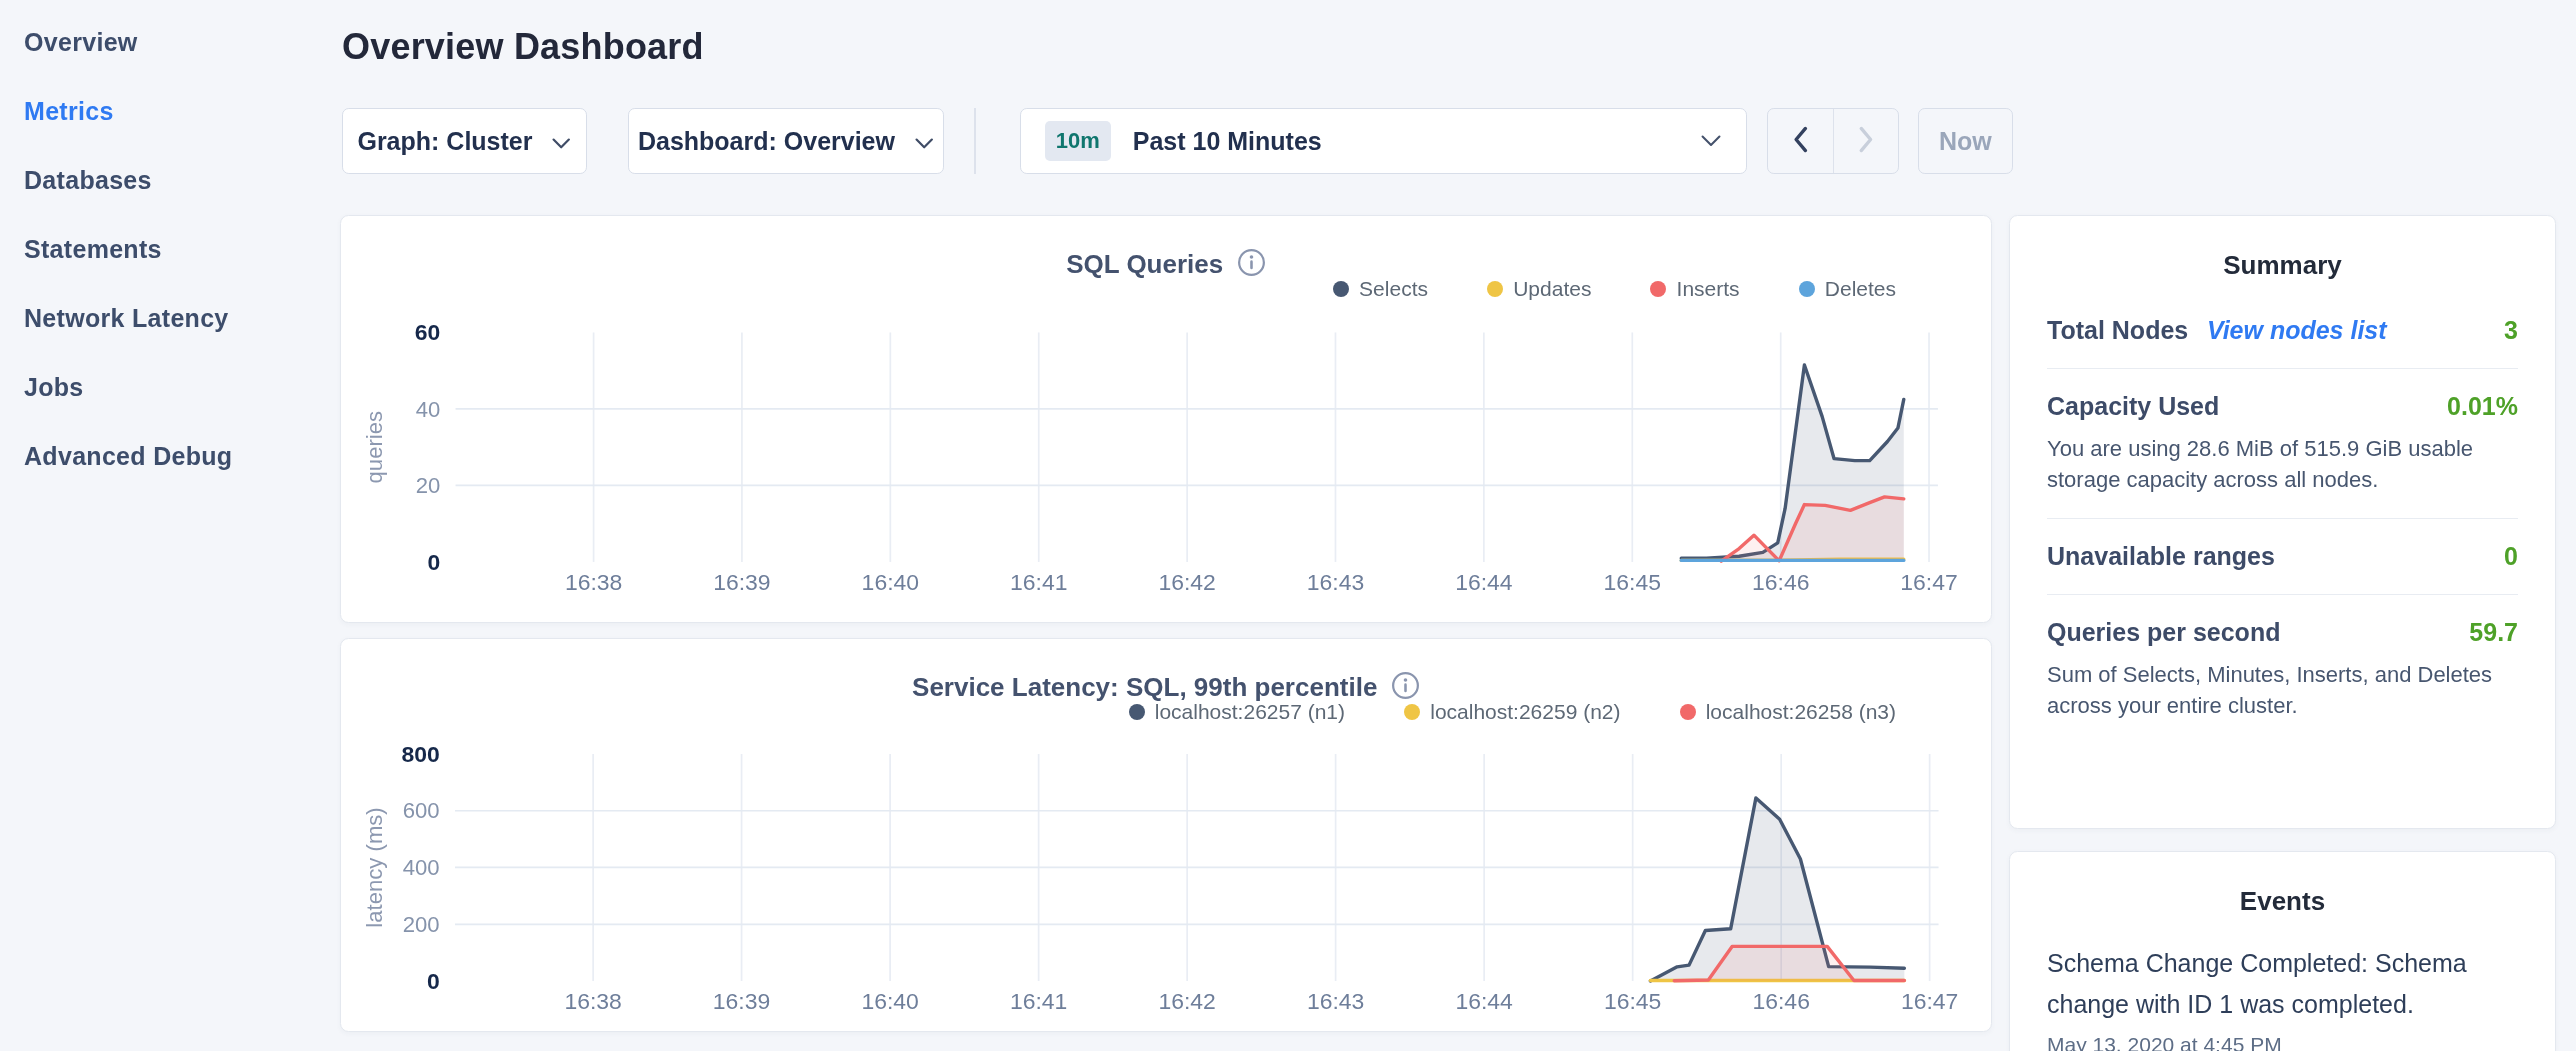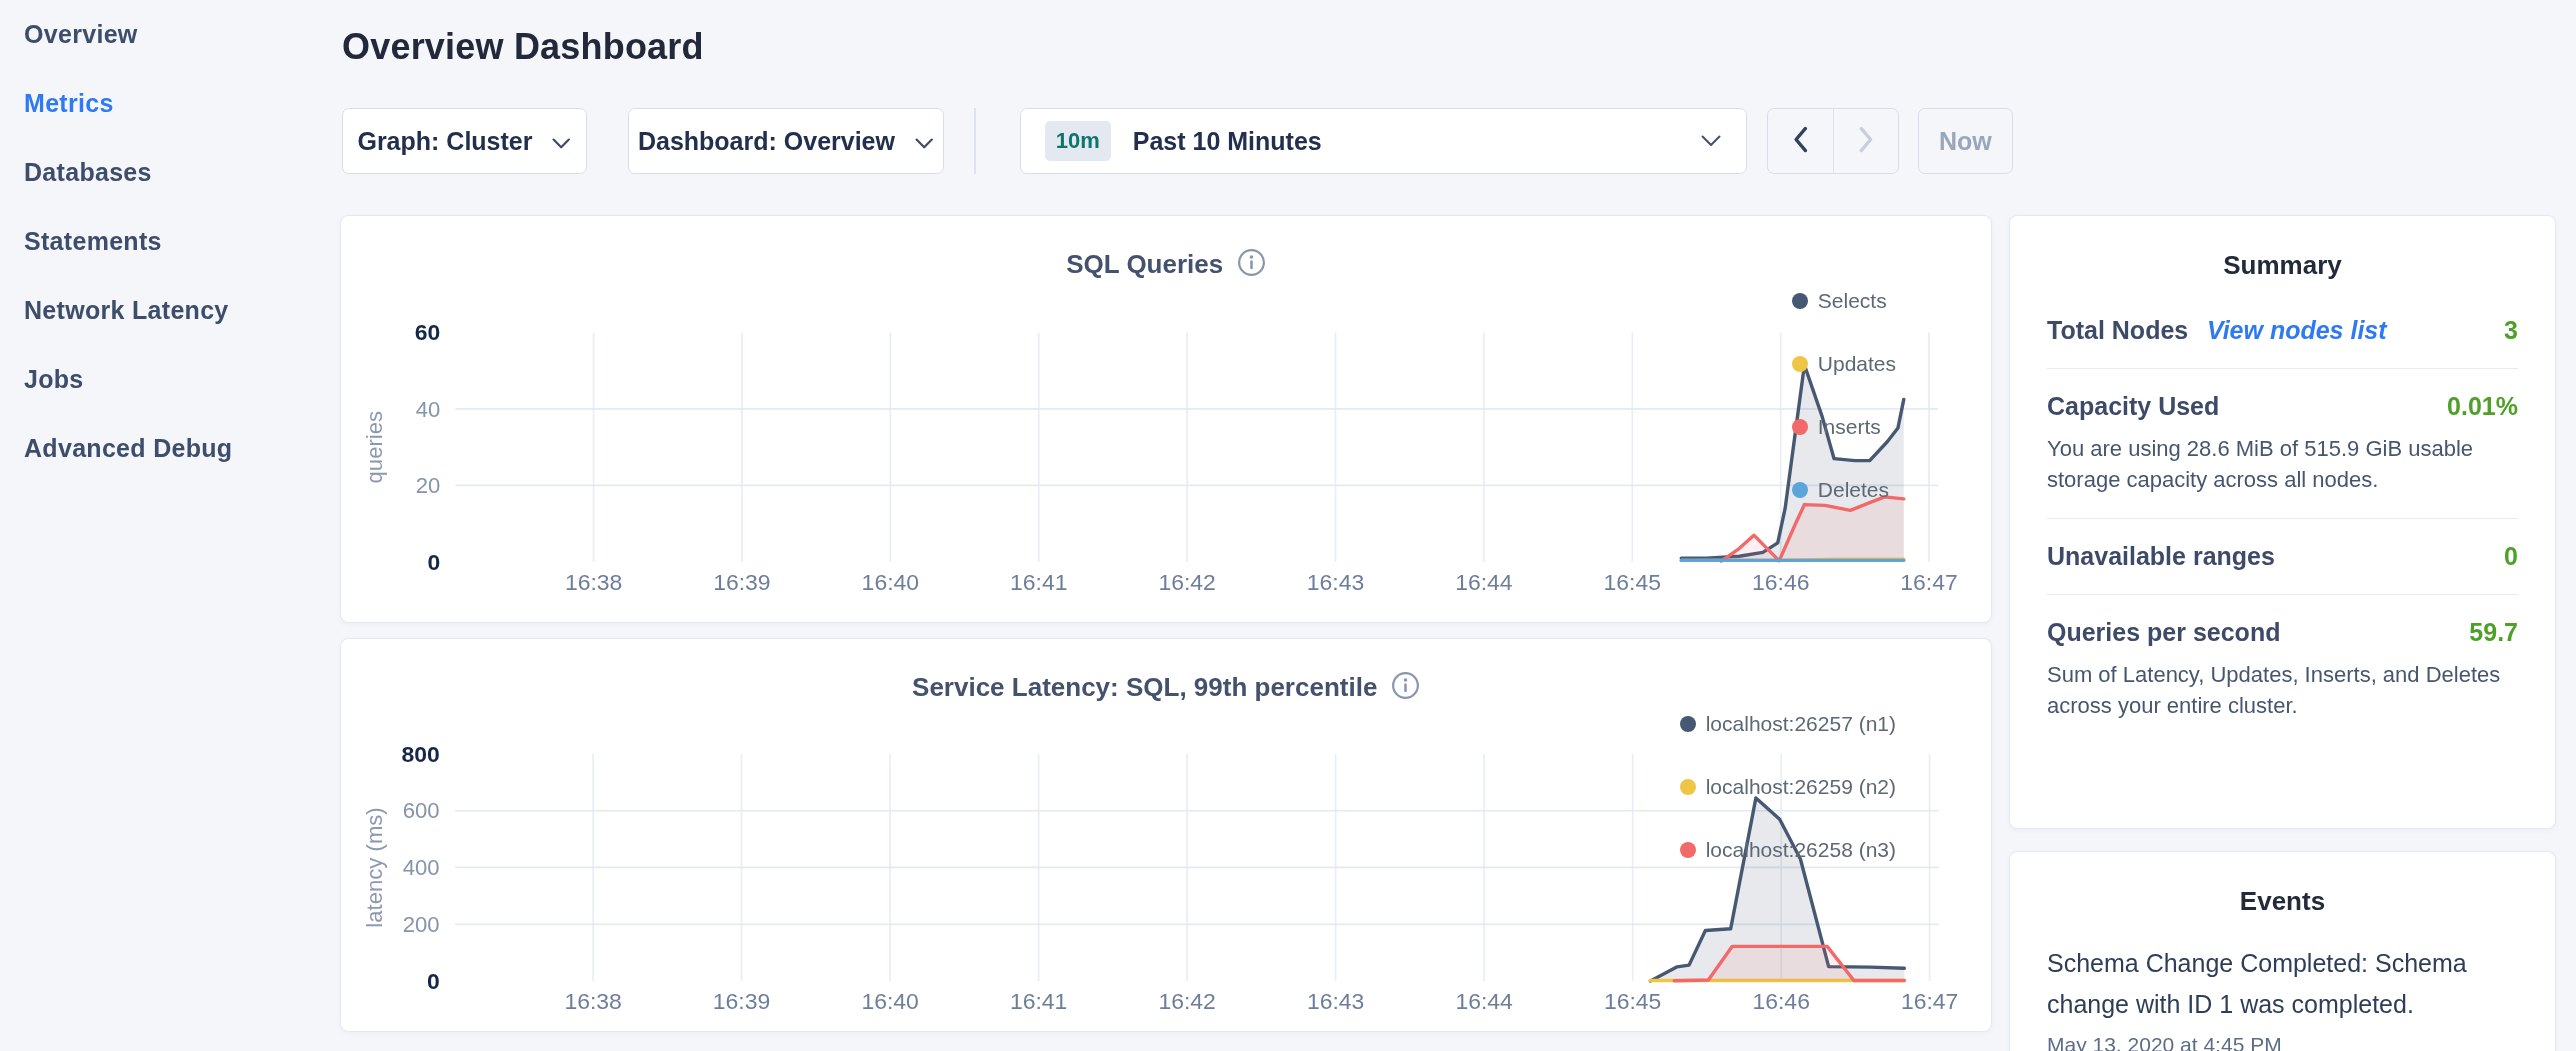--- a/index.html
+++ b/index.html
@@ -5,21 +5,21 @@
   * { margin:0; padding:0; box-sizing:border-box; }
   html,body { margin:0; padding:0; }
   body {
     width:2576px; height:1051px; position:relative; overflow:hidden;
     background:#f4f6fa;
     font-family:"Liberation Sans", sans-serif;
     color:#3d4b68;
   }
 
   
-  .sidebar { position:absolute; left:0; top:0; width:340px; height:100%; padding-top:0; }
+  .sidebar { position:absolute; left:0; top:0; width:340px; height:100%; padding-top:8px; }
   .sidebar-item {
     height:69px; display:flex; align-items:center; padding-left:24px;
     font-size:25px; font-weight:600; color:#3d4d6b; letter-spacing:0.3px; cursor:pointer;
   }
   .sidebar-item.active { color:#2f7af2; font-weight:700; }
 
   
   .page-title {
     position:absolute; left:342px; top:25.5px;
     font-size:36px; font-weight:700; color:#23283a; letter-spacing:0.2px;
@@ -66,21 +66,21 @@
   .summary-panel { left:2009px; top:215px; width:547px;  height:614px; }
   .events-panel  { left:2009px; top:851px; width:547px; height:255px; }
 
   
   .chart-head {
     position:absolute; top:32px; left:0; width:100%;
     display:flex; align-items:center; justify-content:center; gap:13.6px; z-index:2;
   }
   .chart-title { font-size:26px; font-weight:700; color:#44526e; }
   .legend {
-    position:absolute; top:73px; right:95px; display:flex; gap:39px; z-index:2;flex-direction:column;
+    position:absolute; top:61px; right:95px; display:flex; gap:59px; z-index:2;
   }
   .legend-item { display:flex; align-items:center; gap:10.2px; font-size:21px; color:#5d6875; cursor:pointer; }
   .legend-dot { width:16px; height:16px; border-radius:50%; flex:none; }
   svg.chart-plot { position:absolute; left:0; top:0; }
   .vgrid { stroke:#e9edf4; stroke-width:2; }
   .hgrid { stroke:#e4eaf2; stroke-width:2; }
   .xlab { font-size:27px; fill:#6e7e9a; }
   .ylab { font-size:26px; fill:#8593ab; }
   .ylab-strong { font-size:27px; font-weight:700; fill:#16284a; }
   .axis-title { font-size:26px; fill:#8c98b0; }
@@ -325,21 +325,21 @@
         <div class="srow-main">
           <span class="srow-label">Unavailable ranges</span>
           <span class="srow-value">0</span>
         </div>
       </div>
       <div class="srow">
         <div class="srow-main">
           <span class="srow-label">Queries per second</span>
           <span class="srow-value">59.7</span>
         </div>
-        <div class="srow-desc">Sum of Latency, Updates, Inserts, and Deletes across your entire cluster.</div>
+        <div class="srow-desc">Sum of Selects, Minutes, Inserts, and Deletes across your entire cluster.</div>
       </div>
     </div>
 </aside>
 
 <aside class="panel events-panel">
   <div class="side-head">Events</div>
   <div id="events-list">
       <div class="event-item">
         <div class="event-msg">Schema Change Completed: Schema change with ID 1 was completed.</div>
         <div class="event-time">May 13, 2020 at 4:45 PM</div>

